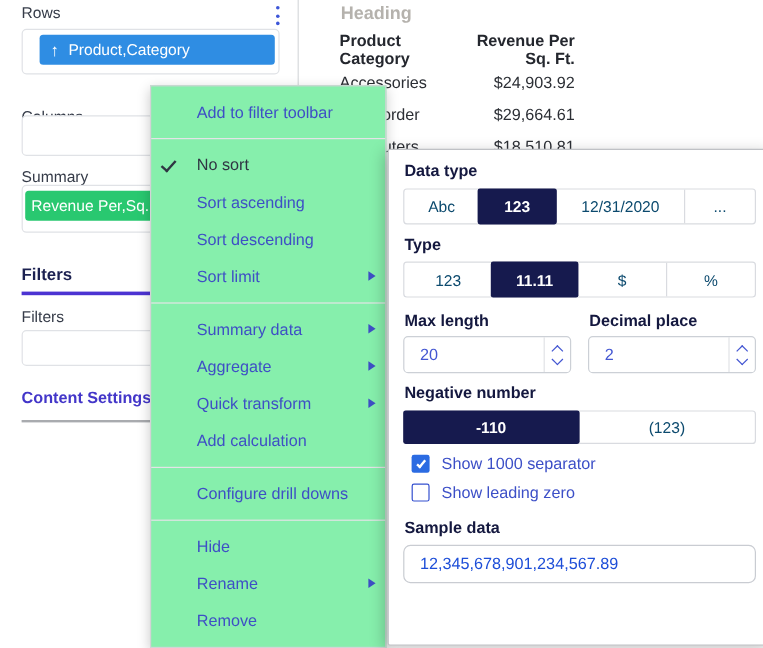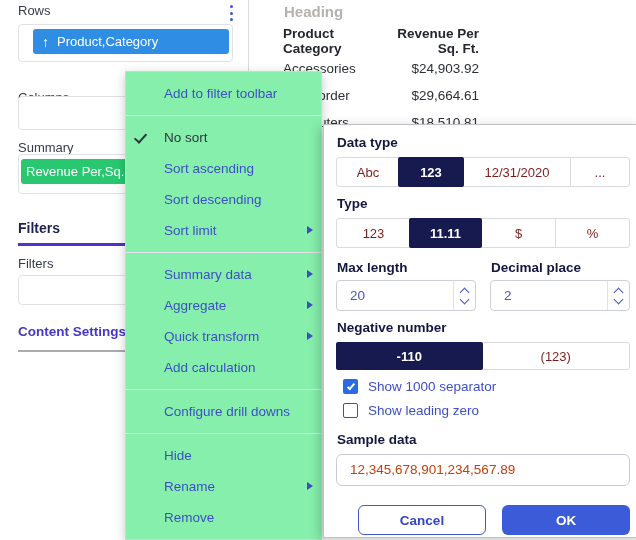--- a/index.html
+++ b/index.html
@@ -38,40 +38,40 @@
   .mi .dark{color:#2f3542;}
   .mi-check{position:absolute;left:11px;top:9px;width:7px;height:12px;border-right:2.5px solid #2f3542;border-bottom:2.5px solid #2f3542;transform:rotate(42deg);}
   .mi-arrow{position:absolute;right:8px;top:11px;width:0;height:0;border-left:6px solid #3e4fc5;border-top:4.5px solid transparent;border-bottom:4.5px solid transparent;}
 
   
   .dialog{position:absolute;left:323px;top:124px;width:320px;height:414px;background:#fff;border:1px solid #bfc1c5;
           box-shadow:-3px 3px 12px rgba(0,0,0,.22);z-index:20;padding:10px 12px 0 12px;border-radius:2px;}
   .dlabel{font-size:13.5px;font-weight:bold;color:#14183f;margin:0 0 7px 1px;line-height:15px;}
   .mt9{margin-top:9px;} .mt14{margin-top:14px;}
   .segctl{display:flex;height:30px;border:1px solid #d9dbe0;border-radius:3px;background:#fff;}
-  .seg{flex:1;display:flex;align-items:center;justify-content:center;font-size:13px;color:#7f1d1d;border-left:1px solid #d9dbe0;cursor:pointer;}
+  .seg{flex:1;display:flex;align-items:center;justify-content:center;font-size:13px;color:#0c4a6e;border-left:1px solid #d9dbe0;cursor:pointer;}
   .seg:first-child{border-left:none;}
   .seg.sel{background:#161a4e;color:#fff;font-weight:bold;margin:-1px;border:none;border-radius:2px;position:relative;z-index:1;}
   .w-abc{flex:0 0 62px;} .w-123{flex:0 0 66px;} .w-date{flex:0 0 107px;}
   .h28{height:28px;}
   .dgrid{display:grid;grid-template-columns:1fr 1fr;column-gap:14px;row-gap:5px;margin-top:12px;}
   .dlabel2{font-size:13.5px;font-weight:bold;color:#14183f;line-height:15px;margin-left:1px;}
   .spin{position:relative;height:31px;border:1px solid #ccd0d6;border-radius:4px;background:#fff;}
   .spin-val{position:absolute;left:13px;top:0;line-height:29px;font-size:13.5px;color:#4356d2;}
   .spin-btns{position:absolute;right:0;top:0;bottom:0;width:22px;border-left:1px solid #e1e3e7;display:flex;flex-direction:column;align-items:center;justify-content:center;gap:4px;cursor:pointer;}
   .chev{width:7px;height:7px;border-left:1.6px solid #4356d2;border-top:1.6px solid #4356d2;}
   .chev.up{transform:rotate(45deg);margin-bottom:-2px;}
   .chev.dn{transform:rotate(225deg);margin-top:-2px;}
   .cbrow{display:flex;align-items:center;gap:10px;margin:9px 0 0 7px;height:15px;cursor:pointer;}
   .cbox{width:15px;height:15px;border-radius:2px;flex:0 0 15px;display:flex;align-items:center;justify-content:center;}
   .cbox.on{background:#2b6be2;}
   .cbox.off{background:#fff;border:1.6px solid #3550cf;}
   .cbox .tick{width:4px;height:8px;border-right:2px solid #fff;border-bottom:2px solid #fff;transform:rotate(40deg);margin-top:-2px;}
   .cblabel{font-size:13.5px;color:#3c4fc7;}
-  .sample-input{height:32px;border:1px solid #c9ccd2;border-radius:6px;line-height:30px;padding-left:13px;font-size:13.5px;color:#c2410c;margin-top:7px;white-space:nowrap;overflow:hidden;}
+  .sample-input{height:32px;border:1px solid #c9ccd2;border-radius:6px;line-height:30px;padding-left:13px;font-size:13.5px;color:#1d4ed8;margin-top:7px;white-space:nowrap;overflow:hidden;}
   .btnrow{display:grid;grid-template-columns:1fr 1fr;gap:16px;margin:19px 0 0 22px;height:30px;}
   .btn{display:flex;align-items:center;justify-content:center;font-size:13.5px;font-weight:bold;border-radius:6px;cursor:pointer;}
   .btn.cancel{background:#fff;border:1.5px solid #3e57d4;color:#3246c8;}
   .btn.ok{background:#3b5bd9;border:none;color:#fff;}
 </style>
 </head>
 <body>
 
 <div class="stage">
 
@@ -240,19 +240,15 @@
       <span class="cblabel">Show 1000 separator</span>
     </div>
     <div class="cbrow">
       <span class="cbox off"></span>
       <span class="cblabel">Show leading zero</span>
     </div>
 
     <div class="dlabel mt14">Sample data</div>
     <div class="sample-input">12,345,678,901,234,567.89</div>
 
-    <div class="btnrow">
-      <div class="btn cancel">Cancel</div>
-      <div class="btn ok">OK</div>
-    </div>
   </div>
 
 </div>
 
 </body></html>

